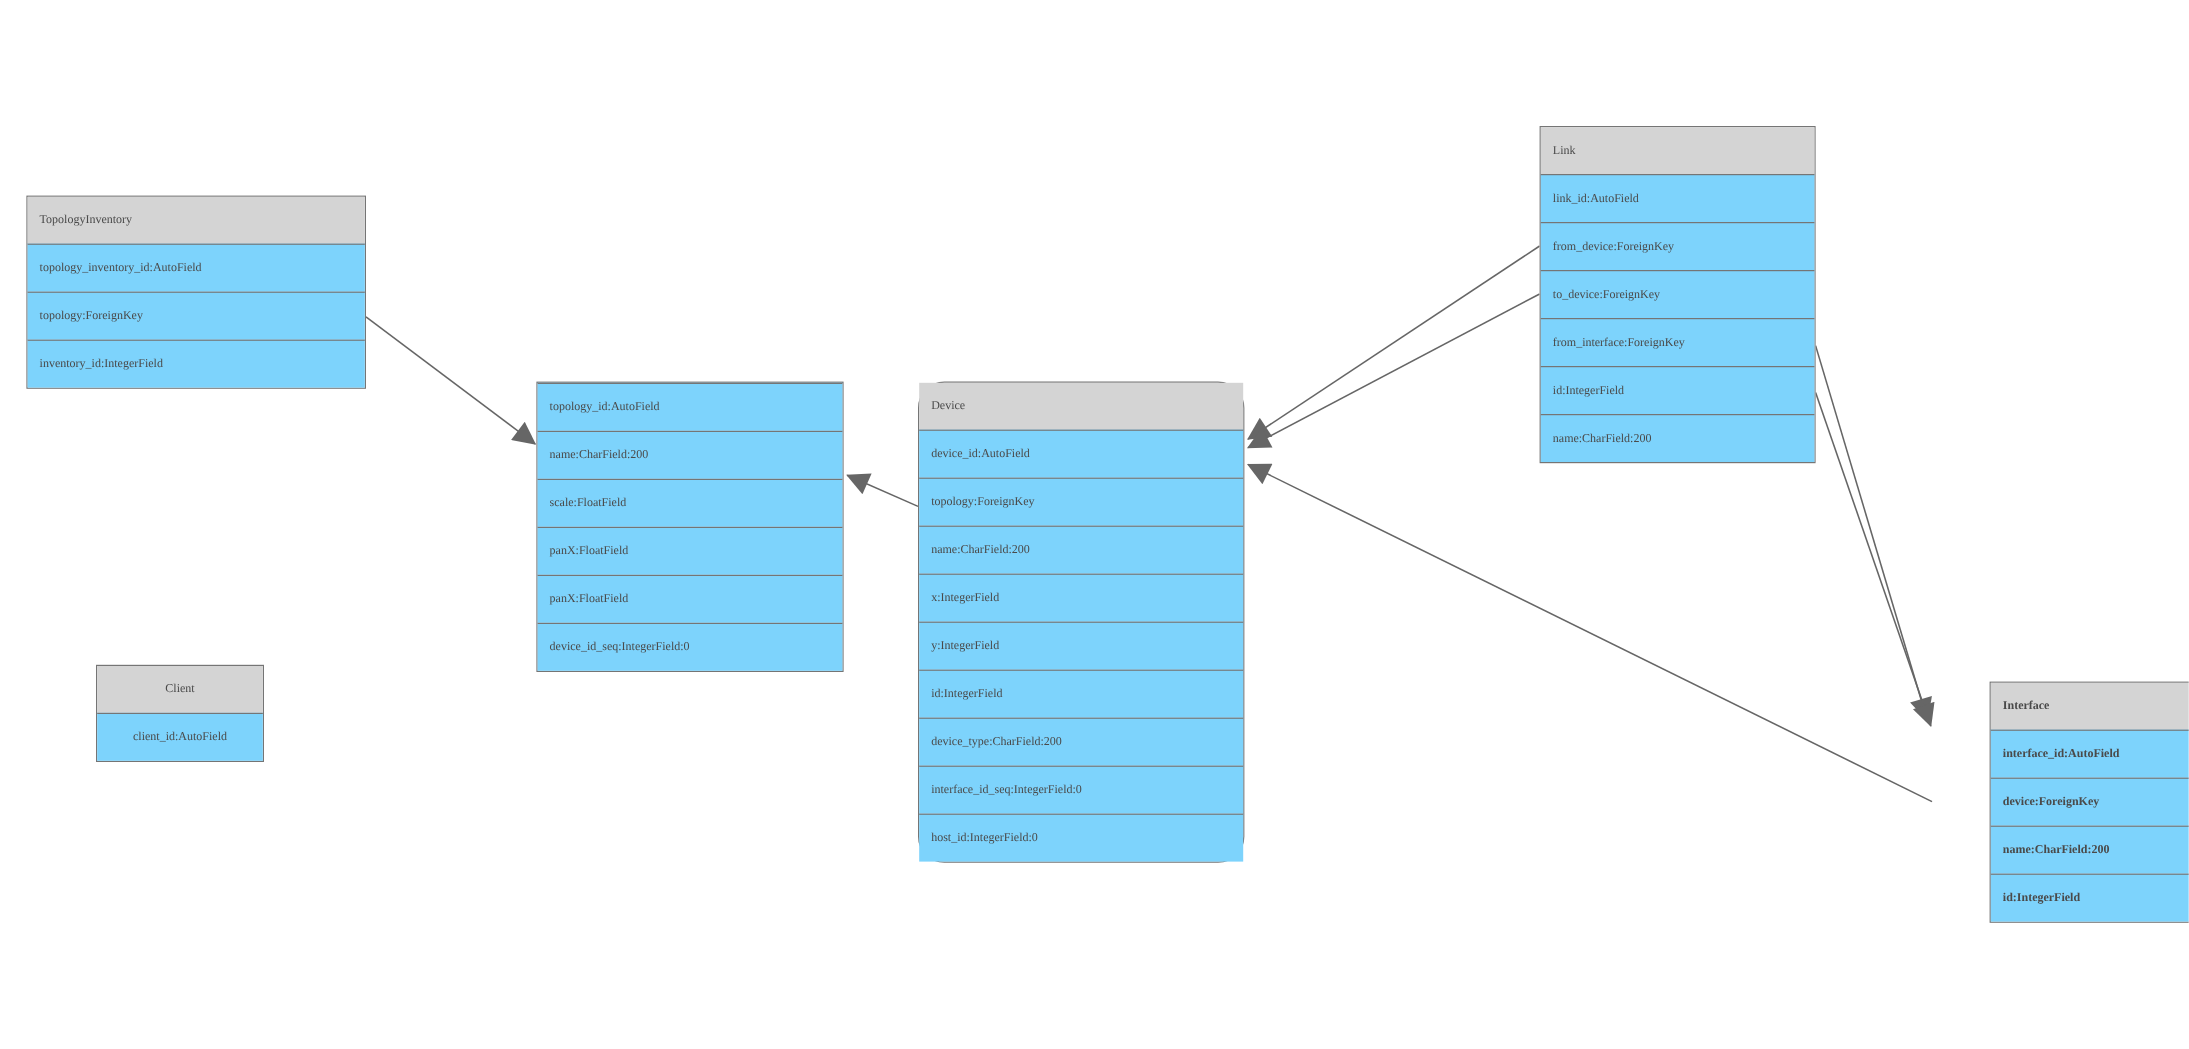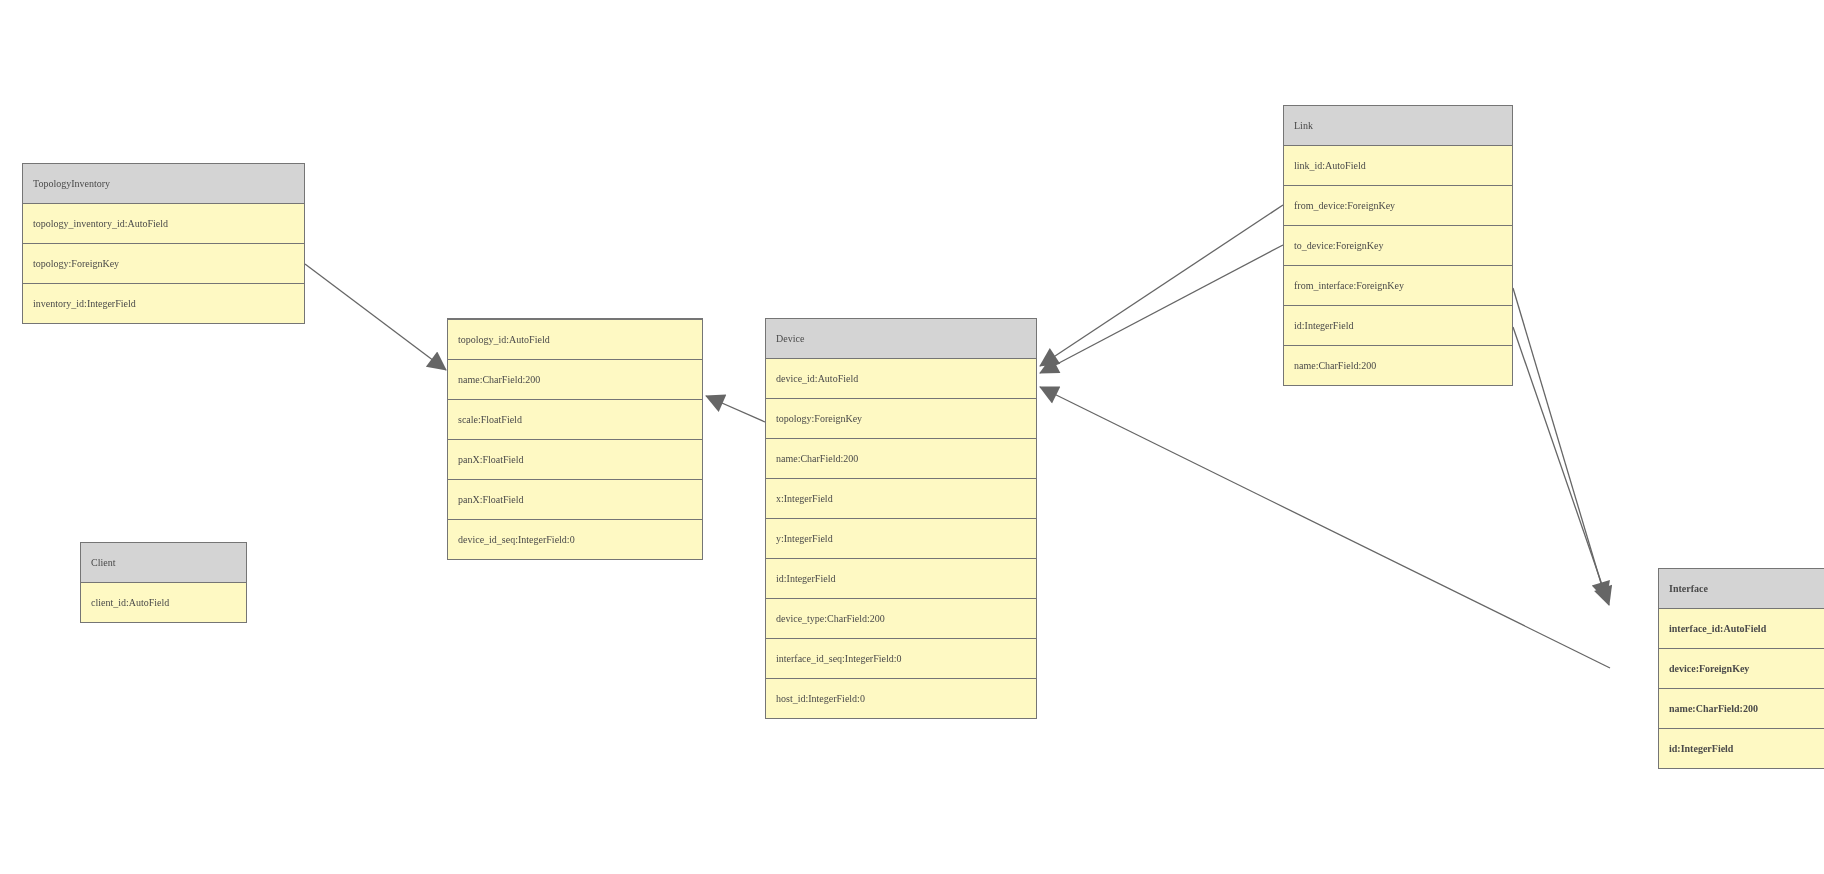--- a/index.html
+++ b/index.html
@@ -47,21 +47,21 @@
     background: var(--header-fill);
     padding: 9px 10px 8px 10px;
     line-height: 22px;
     white-space: nowrap;
     overflow: hidden;
   }
   .entity-field {
     border-top: 1.4px solid var(--border);
     padding: 9px 10px 8px 10px;
     line-height: 22px;
-    background: #fef9c3;
+    background: #7dd3fc;
     white-space: nowrap;
     overflow: hidden;
   }
 </style>
 </head>
 <body>
 
 <div id="diagram-canvas">
   <svg id="connector-svg" viewBox="0 0 1824 874" xmlns="http://www.w3.org/2000/svg">
     <defs>
@@ -87,25 +87,25 @@
         <div class="entity-field">inventory_id:IntegerField</div>
       </div>
       <div class="entity" style="left: 447px; top: 318px; width: 256px;">
         <div class="entity-field">topology_id:AutoField</div>
         <div class="entity-field">name:CharField:200</div>
         <div class="entity-field">scale:FloatField</div>
         <div class="entity-field">panX:FloatField</div>
         <div class="entity-field">panX:FloatField</div>
         <div class="entity-field">device_id_seq:IntegerField:0</div>
       </div>
-      <div class="entity" style="left: 80px; top: 542px; width: 167px;">
+      <div class="entity" style="left: 80px; top: 554px; width: 140px; text-align: center;">
         <div class="entity-title">Client</div>
         <div class="entity-field">client_id:AutoField</div>
       </div>
-      <div class="entity" style="left: 765px; top: 318px; width: 272px;">
+      <div class="entity" style="left: 765px; top: 318px; width: 272px; border-radius: 22px;">
         <div class="entity-title">Device</div>
         <div class="entity-field">device_id:AutoField</div>
         <div class="entity-field">topology:ForeignKey</div>
         <div class="entity-field">name:CharField:200</div>
         <div class="entity-field">x:IntegerField</div>
         <div class="entity-field">y:IntegerField</div>
         <div class="entity-field">id:IntegerField</div>
         <div class="entity-field">device_type:CharField:200</div>
         <div class="entity-field">interface_id_seq:IntegerField:0</div>
         <div class="entity-field">host_id:IntegerField:0</div>

